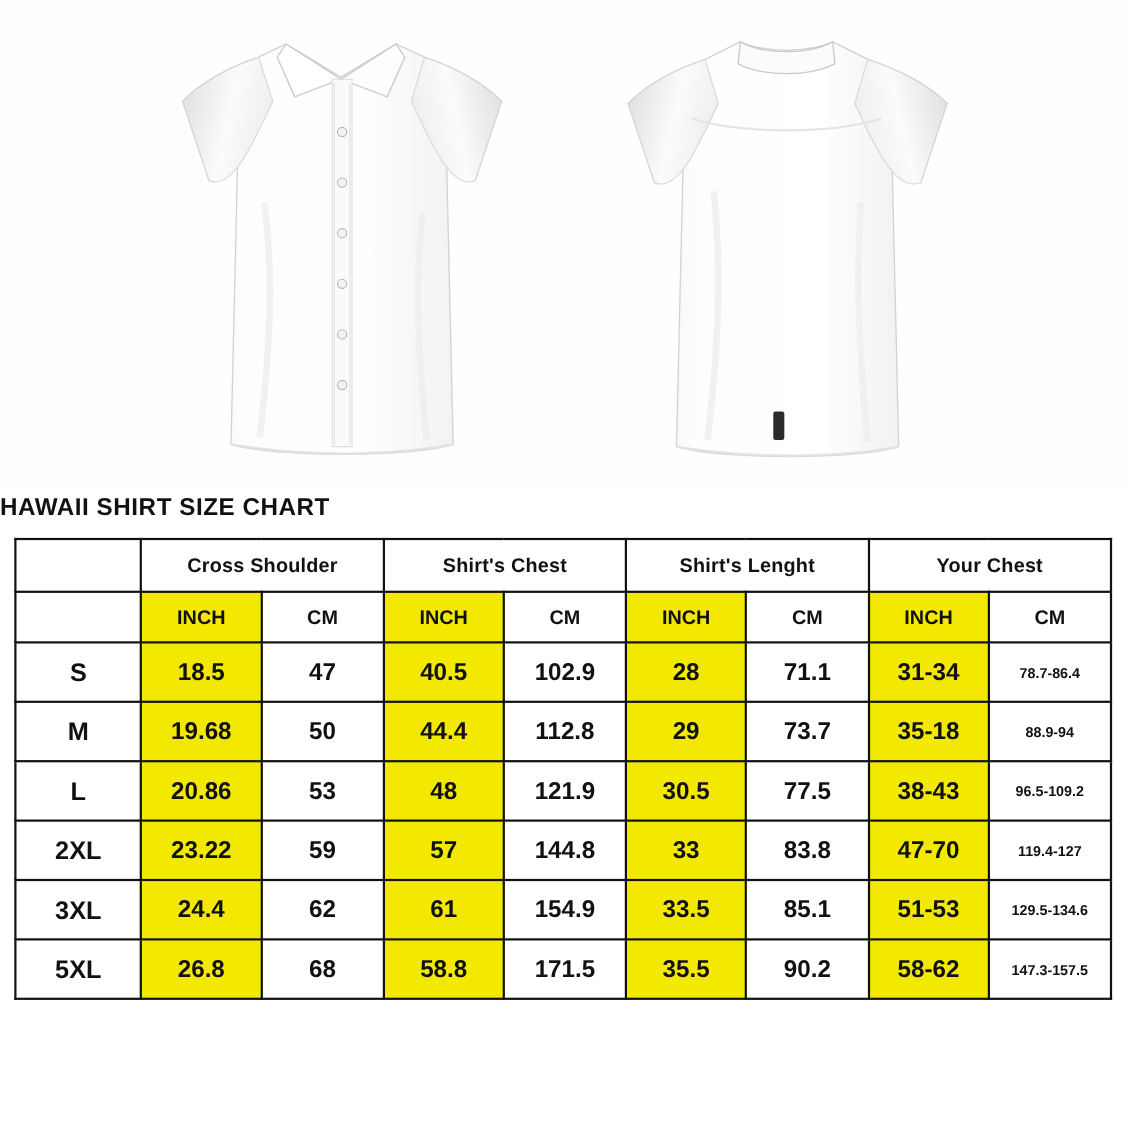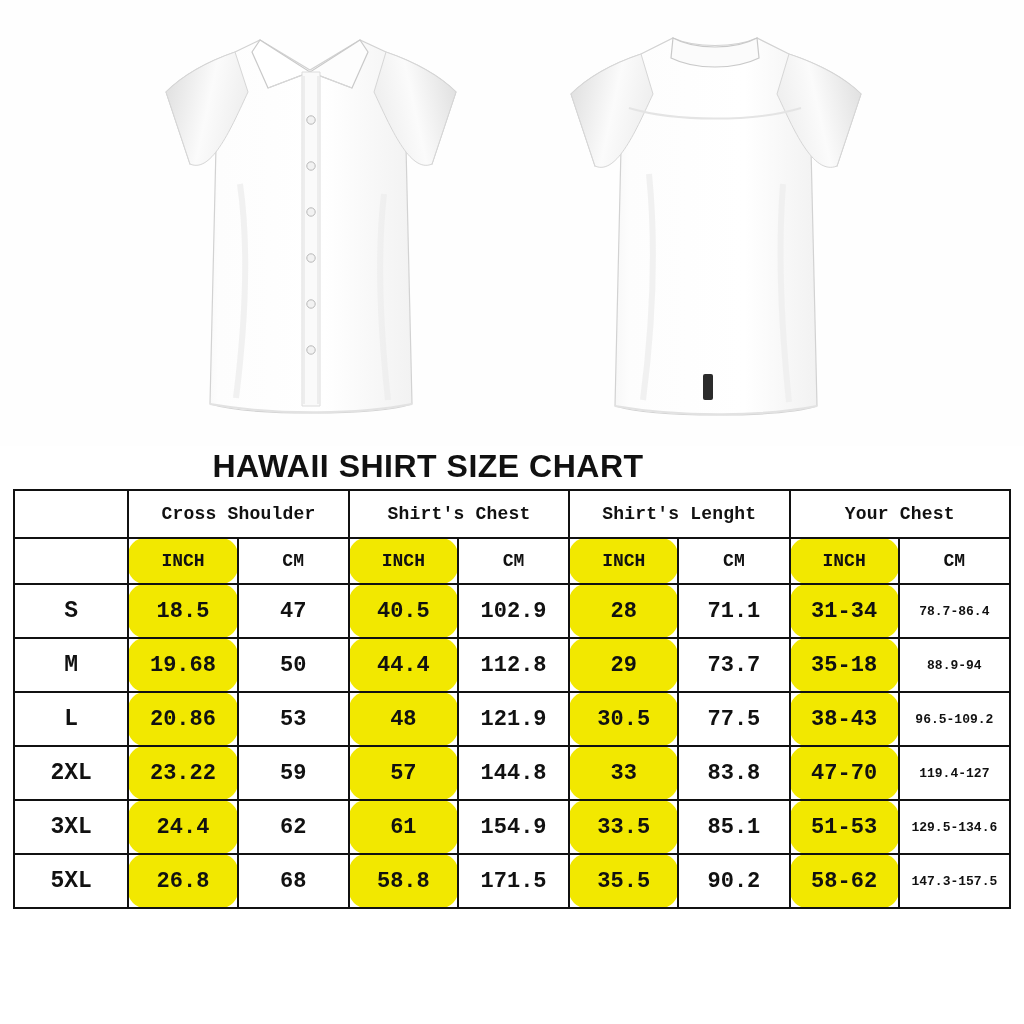--- a/index.html
+++ b/index.html
@@ -34,34 +34,33 @@
   }
   .shirt-front { left: 140px; }
   .shirt-back  { left: 545px; }
 
   
   .chart-title {
     position: absolute;
     top: 448px;
     left: 0;
     width: 856px;
-    text-align: center;
-    font-size: 32px;
+    text-align: left;
+    font-size: 22px;
     font-weight: bold;
     letter-spacing: 0.5px;
     color: #111111;
   }
 
   
   .table-wrap {
     position: absolute;
     top: 489px;
     left: 13px;
     width: 998px;
-    font-family: Liberation Mono, monospace;
   }
   table.size-chart {
     border-collapse: collapse;
     width: 998px;
     table-layout: fixed;
   }
   table.size-chart td,
   table.size-chart th {
     border: 2px solid #111111;
     text-align: center;
@@ -78,21 +77,21 @@
 
   .group-head td {
     height: 44px;
     font-size: 18px;
     letter-spacing: 0.2px;
   }
   .unit-head td {
     height: 42px;
     font-size: 18px;
   }
-  .hl { background: #f2e800; border-radius: 17px; }
+  .hl { background: #f2e800; }
   tbody tr td {
     height: 50px;
     font-size: 22px;
   }
   tbody tr td.size-cell {
     font-size: 23px;
   }
   td.small {
     font-size: 13px;
     border-radius: 21px;

